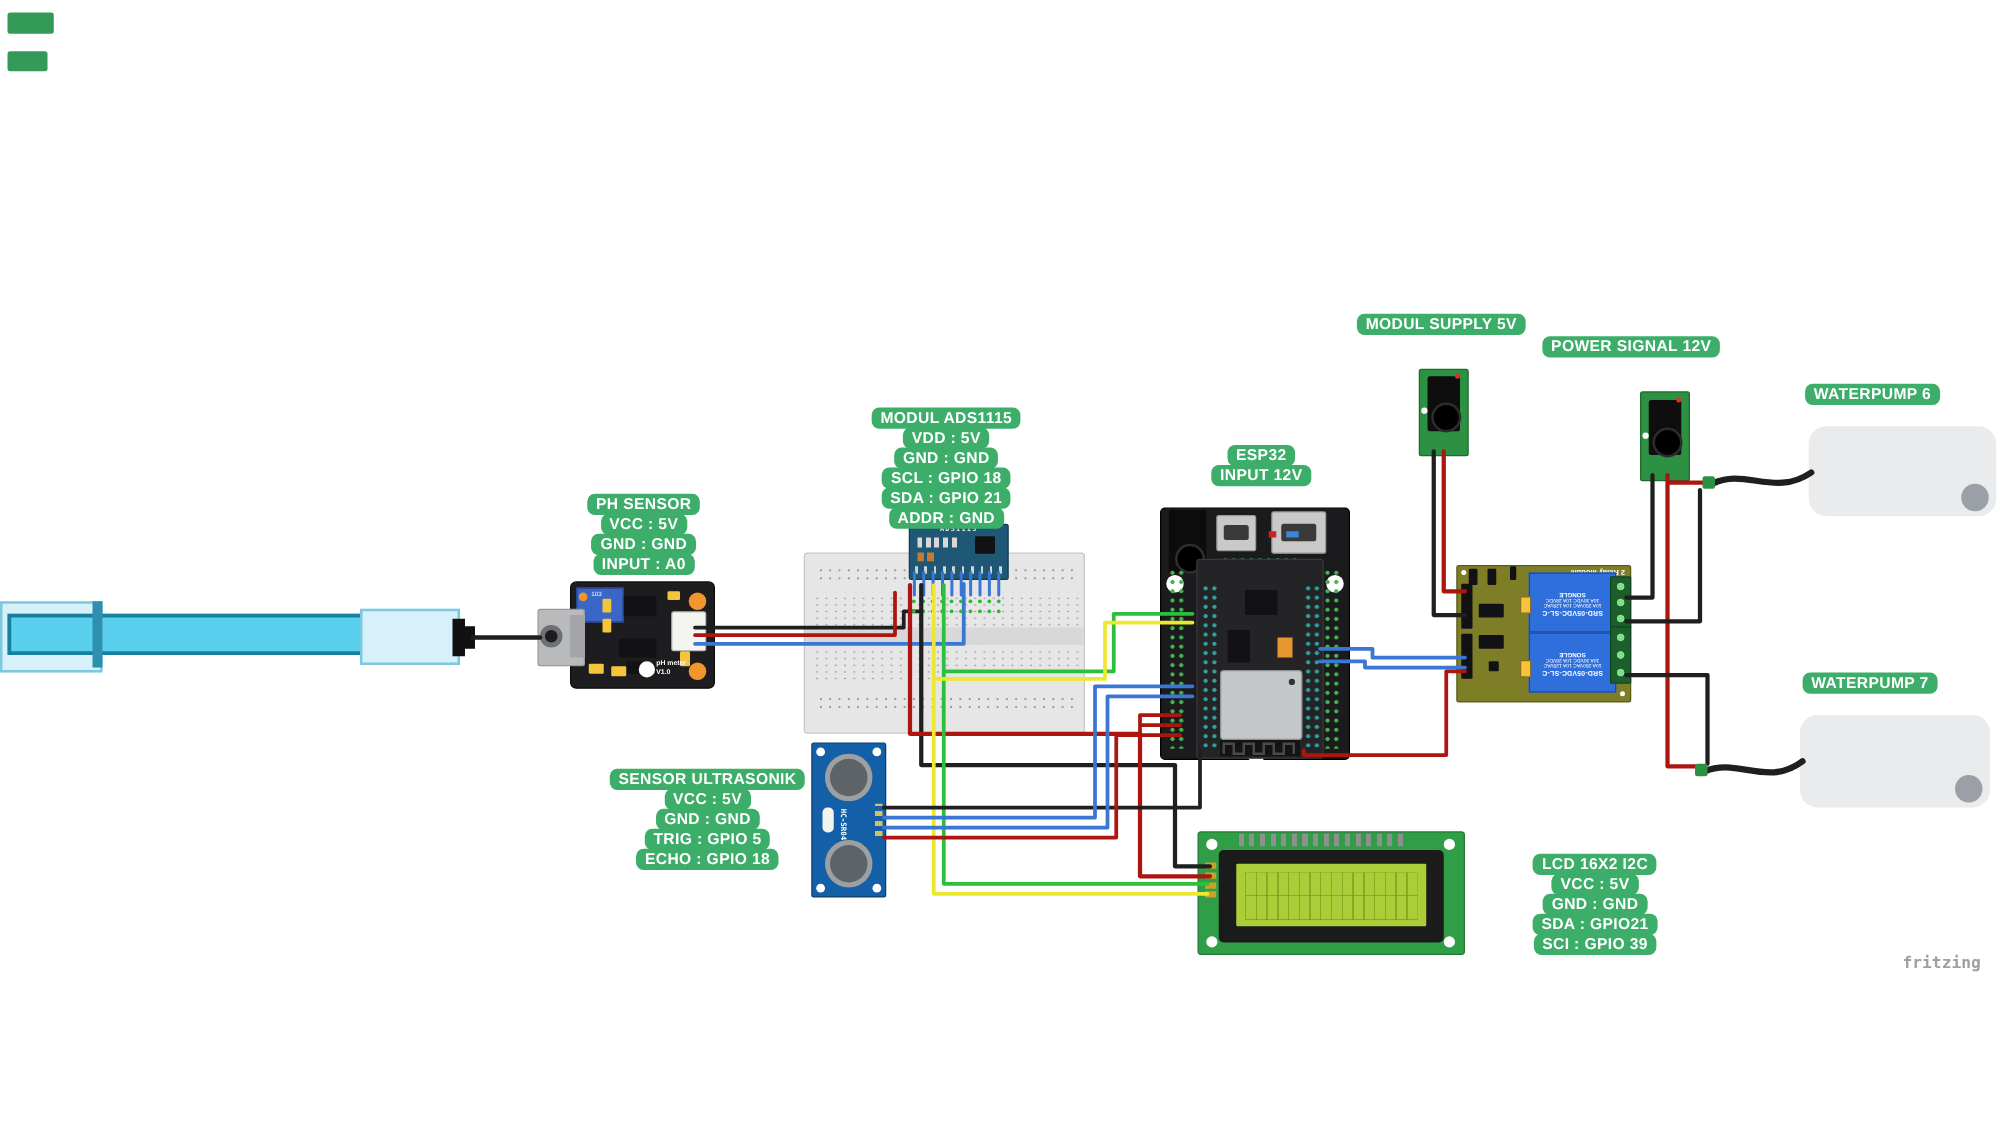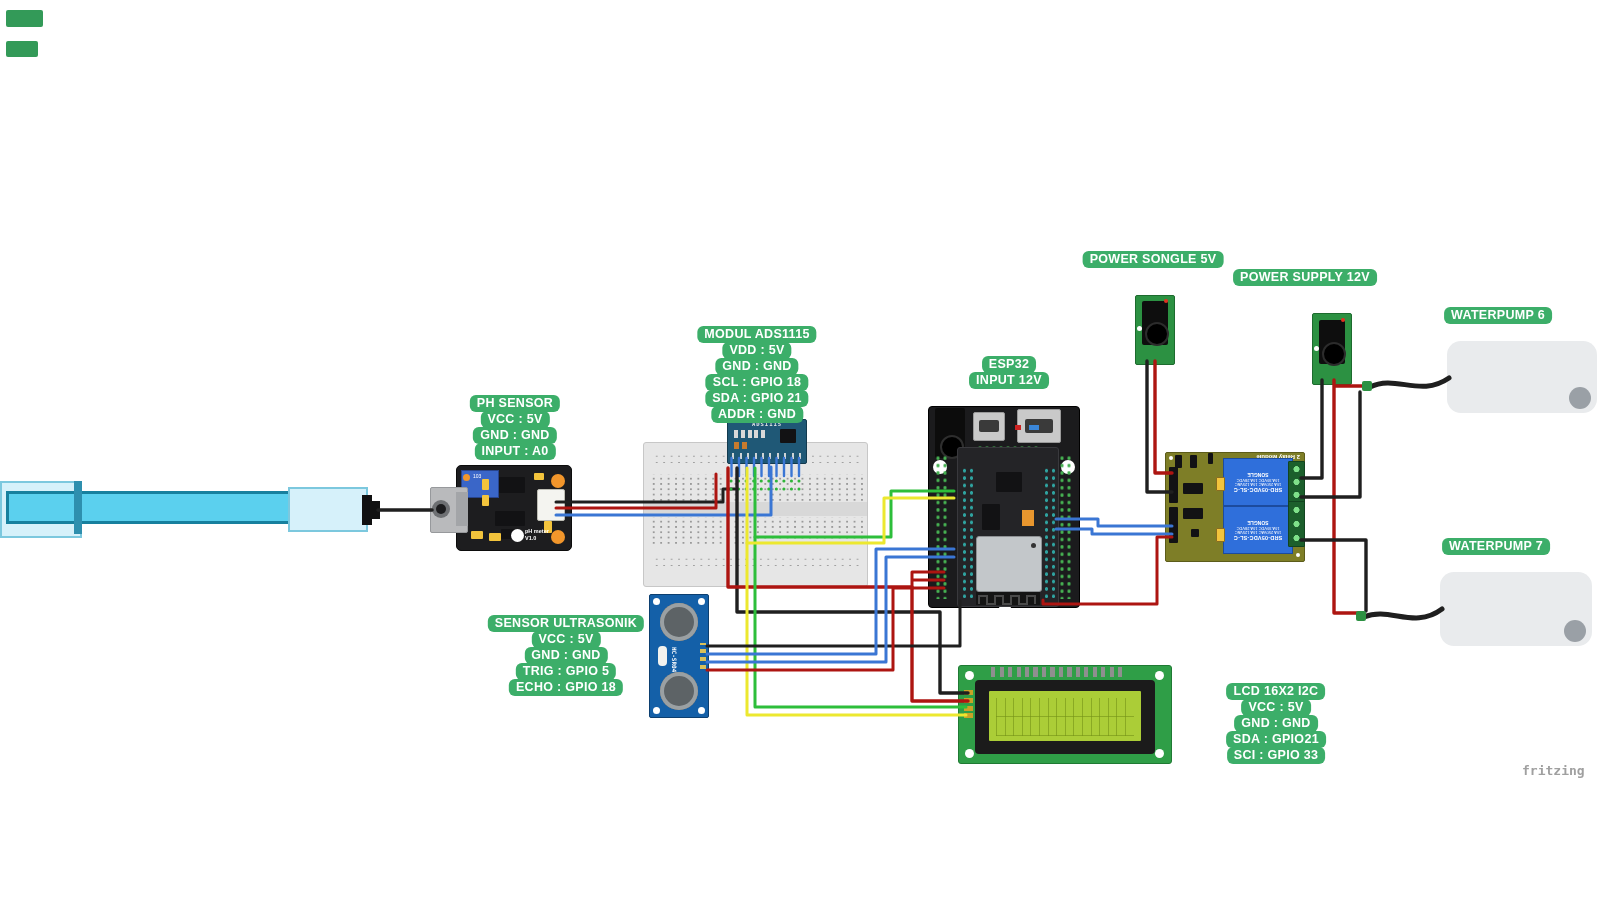--- a/index.html
+++ b/index.html
@@ -290,43 +290,43 @@
       <span class="label-line">GND : GND</span>
       <span class="label-line">SCL : GPIO 18</span>
       <span class="label-line">SDA : GPIO 21</span>
       <span class="label-line">ADDR : GND</span>
     </div>
   <div class="glabel" style="left:1009px;top:357px;">
       <span class="label-line">ESP32</span>
       <span class="label-line">INPUT 12V</span>
     </div>
   <div class="glabel" style="left:1153px;top:252px;">
-      <span class="label-line">POWER SONGLE 5V</span>
+      <span class="label-line">MODUL SUPPLY 5V</span>
     </div>
   <div class="glabel" style="left:1305px;top:270px;">
-      <span class="label-line">POWER SUPPLY 12V</span>
+      <span class="label-line">POWER SIGNAL 12V</span>
     </div>
   <div class="glabel" style="left:1498px;top:308px;">
       <span class="label-line">WATERPUMP 6</span>
     </div>
   <div class="glabel" style="left:1496px;top:539px;">
       <span class="label-line">WATERPUMP 7</span>
     </div>
   <div class="glabel" style="left:566px;top:616px;">
       <span class="label-line">SENSOR ULTRASONIK</span>
       <span class="label-line">VCC : 5V</span>
       <span class="label-line">GND : GND</span>
       <span class="label-line">TRIG : GPIO 5</span>
       <span class="label-line">ECHO : GPIO 18</span>
     </div>
   <div class="glabel" style="left:1276px;top:684px;">
       <span class="label-line">LCD 16X2 I2C</span>
       <span class="label-line">VCC : 5V</span>
       <span class="label-line">GND : GND</span>
       <span class="label-line">SDA : GPIO21</span>
-      <span class="label-line">SCI : GPIO 33</span>
+      <span class="label-line">SCI : GPIO 39</span>
     </div>
 
   <div class="corner-mark" style="left:6px;top:10px;width:37px;height:17px;"></div>
   <div class="corner-mark" style="left:6px;top:41px;width:32px;height:16px;"></div>
 
   <div class="watermark" style="left:1522px;top:763px;">fritzing</div>
 </div>
 
 </body></html>

